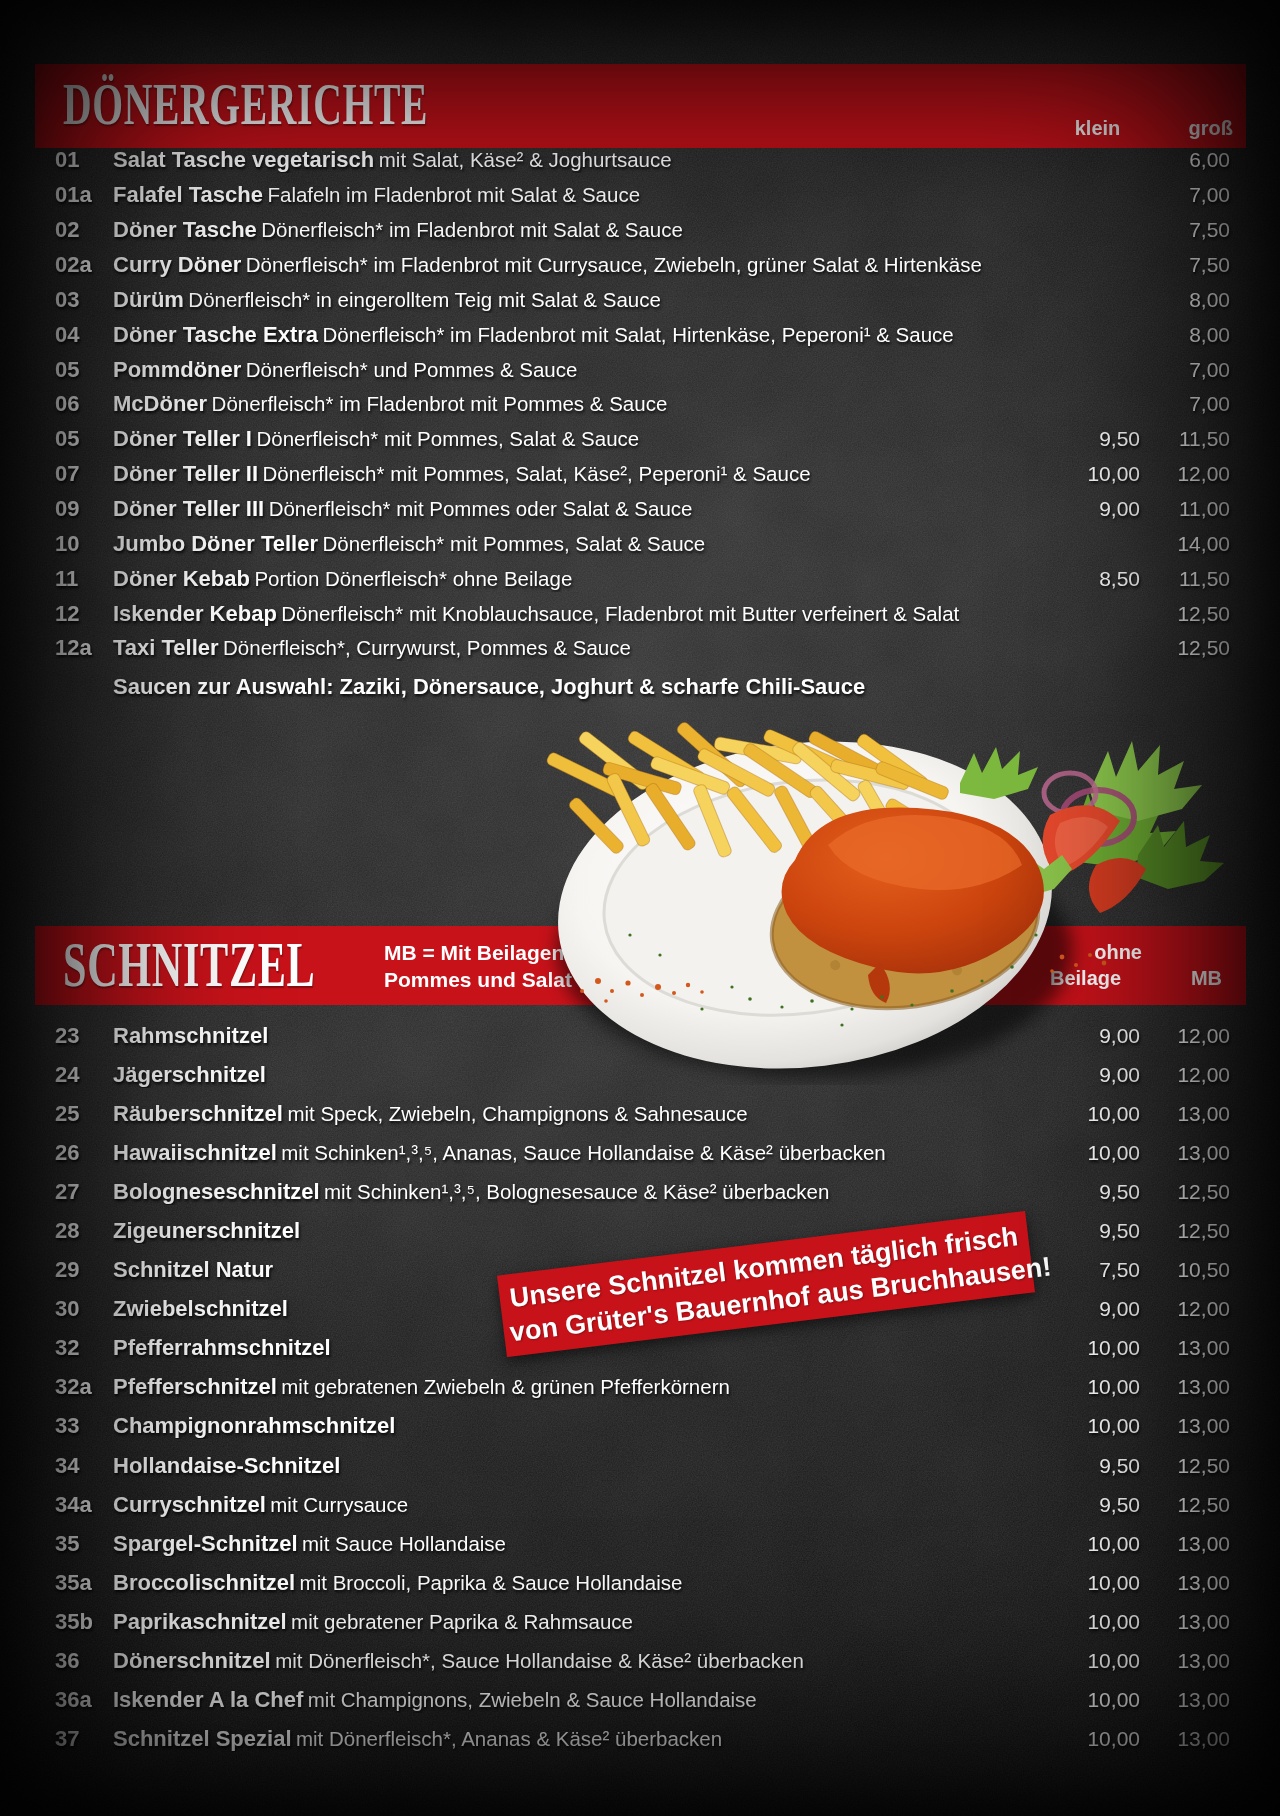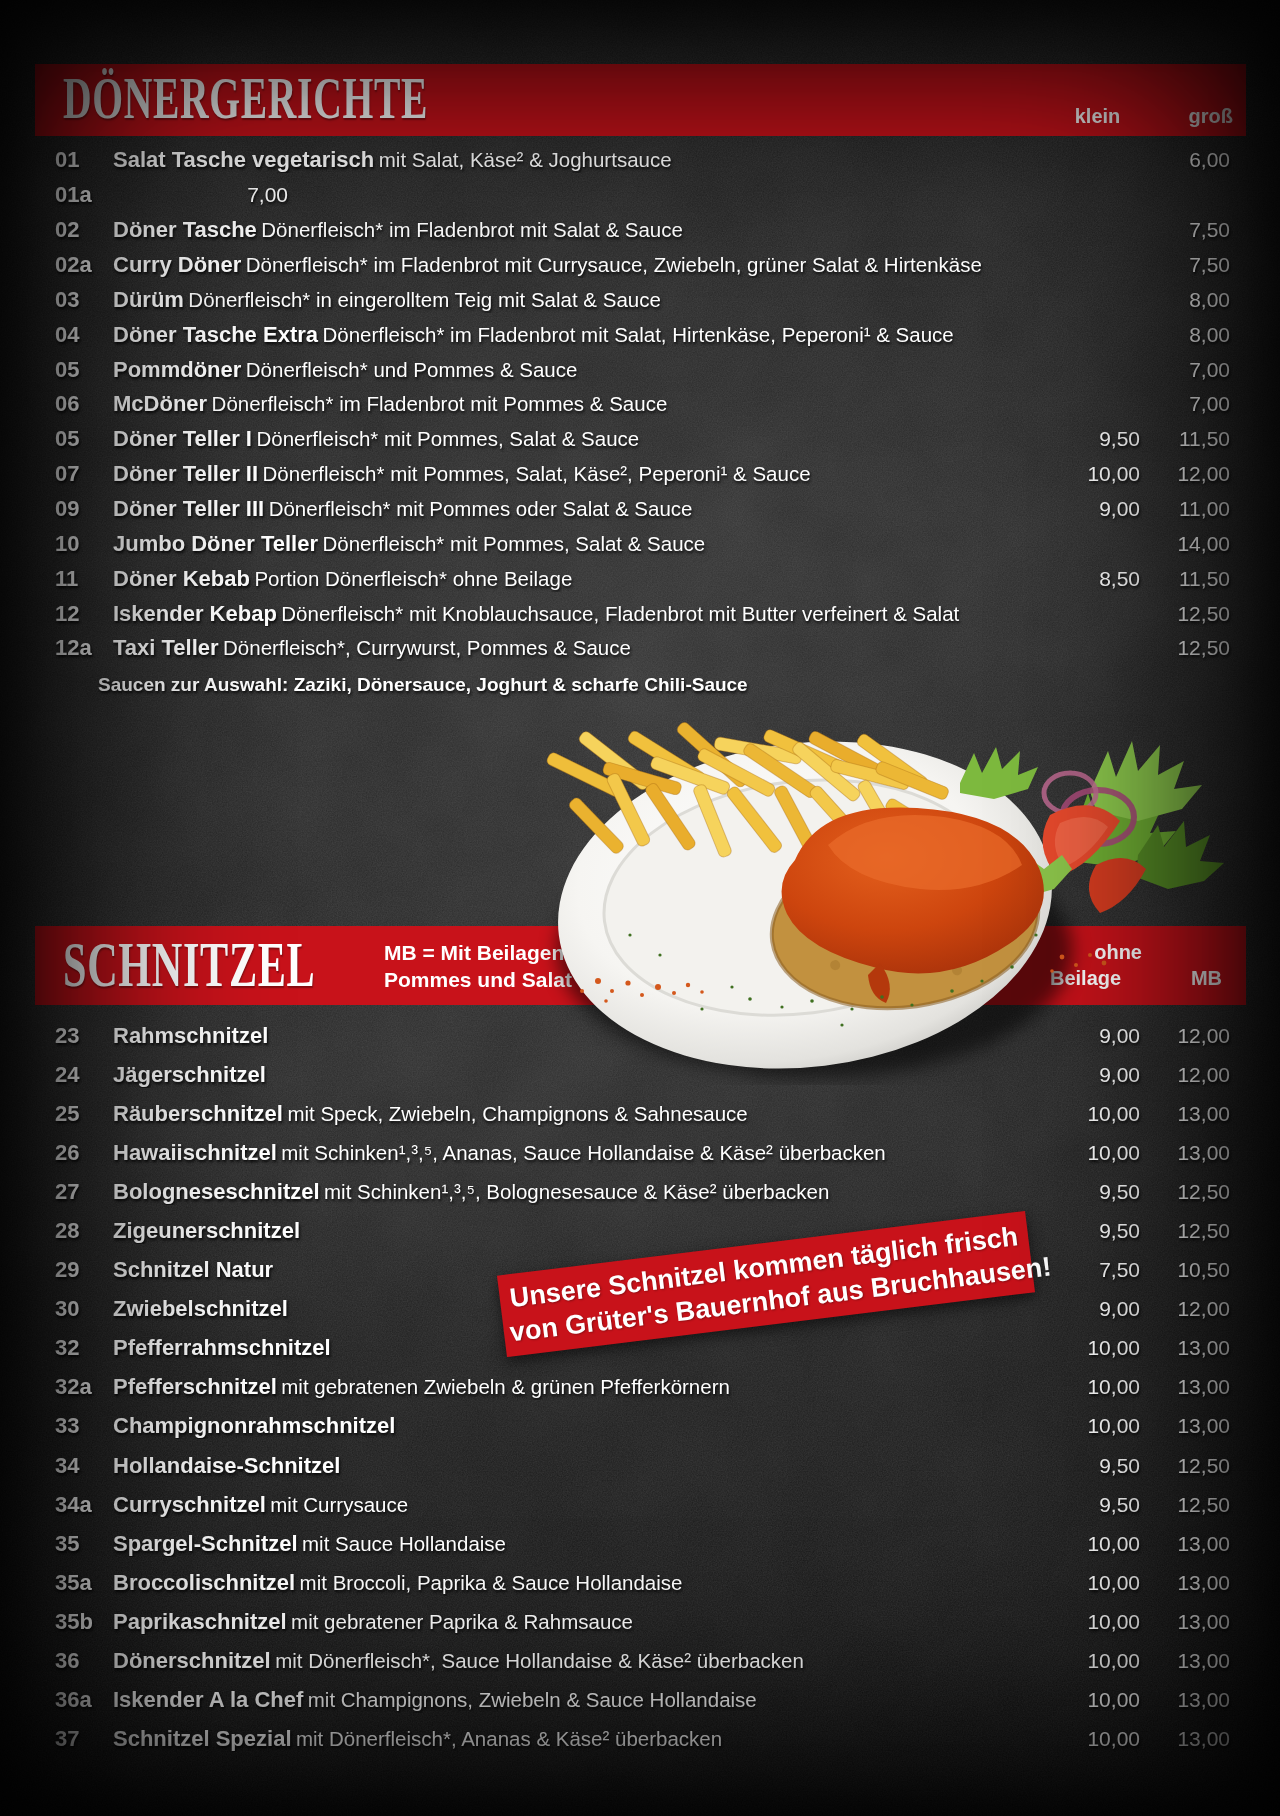--- a/index.html
+++ b/index.html
@@ -9,21 +9,21 @@
     background:
       radial-gradient(90% 18% at 30% 62%, rgba(120,120,120,.10), rgba(0,0,0,0) 70%),
       radial-gradient(70% 14% at 75% 30%, rgba(120,120,120,.08), rgba(0,0,0,0) 70%),
       radial-gradient(120% 85% at 50% 38%, #3a3a3a 0%, #272727 40%, #161616 72%, #060606 100%);
   }
   .noise{position:absolute;inset:0;z-index:1;pointer-events:none;}
   .vignette{position:absolute;inset:0;z-index:9;pointer-events:none;
     box-shadow:inset 0 0 190px 70px rgba(0,0,0,.95), inset 0 0 50px 12px rgba(0,0,0,.55);}
 
   .banner{position:absolute;left:35px;width:1211px;background:#c8121a;z-index:2;}
-  #banner-doener{top:64px;height:72px;}
+  #banner-doener{top:64px;height:84px;}
   #banner-schnitzel{top:926px;height:79px;}
   .banner-title{
     position:absolute;left:28px;top:50%;
     transform:translateY(-52%) scaleX(.66);transform-origin:left center;
     font-family:"Liberation Serif",serif;font-weight:700;white-space:nowrap;
     letter-spacing:1px;text-shadow:1px 2px 2px rgba(0,0,0,.35);
   }
   #banner-doener .banner-title{font-size:60px;}
   #banner-schnitzel .banner-title{font-size:64px;}
 
@@ -44,21 +44,21 @@
   #rows-doener .row{height:34.87px;}
   #rows-schnitzel .row{height:39.1px;}
   .num{width:58px;flex:none;font-weight:700;font-size:22px;}
   .txt{flex:1;overflow:hidden;}
   .nm{font-weight:700;font-size:22px;}
   .ds{font-weight:400;font-size:20.5px;}
   .p{flex:none;text-align:right;font-size:21px;}
   .p1{width:85px;}
   .p2{width:90px;}
 
-  .sauces{position:absolute;left:98px;top:674px;font-weight:700;font-size:19px;z-index:4;
+  .sauces{position:absolute;left:113px;top:674px;font-weight:700;font-size:22px;z-index:4;
     text-shadow:1px 2px 3px rgba(0,0,0,.9);white-space:nowrap;}
 
   .photo{position:absolute;left:450px;top:695px;width:780px;height:390px;z-index:5;}
 
   .ribbon{
     position:absolute;left:500px;top:1243px;width:520px;z-index:6;
     background:#c8121a;transform:rotate(-7deg);
     text-align:center;font-weight:700;font-size:27px;line-height:34px;
     padding:7px 6px;box-shadow:0 5px 14px rgba(0,0,0,.55);
     text-shadow:1px 1px 2px rgba(0,0,0,.3);white-space:nowrap;
@@ -92,20 +92,21 @@
 
   <div class="rows" id="rows-doener">
       <div class="row">
         <span class="num">01</span>
         <span class="txt"><span class="nm">Salat Tasche vegetarisch</span> <span class="ds">mit Salat, Käse² &amp; Joghurtsauce</span></span>
         <span class="p p1"></span>
         <span class="p p2">6,00</span>
       </div>
       <div class="row">
         <span class="num">01a</span>
+        <span class="txt"><span class="nm">Falafel Tasche</span> <span class="ds">Falafeln im Fladenbrot mit Salat &amp; Sauce</span></span>
         <span class="p p1"></span>
         <span class="p p2">7,00</span>
       </div>
       <div class="row">
         <span class="num">02</span>
         <span class="txt"><span class="nm">Döner Tasche</span> <span class="ds">Dönerfleisch* im Fladenbrot mit Salat &amp; Sauce</span></span>
         <span class="p p1"></span>
         <span class="p p2">7,50</span>
       </div>
       <div class="row">

